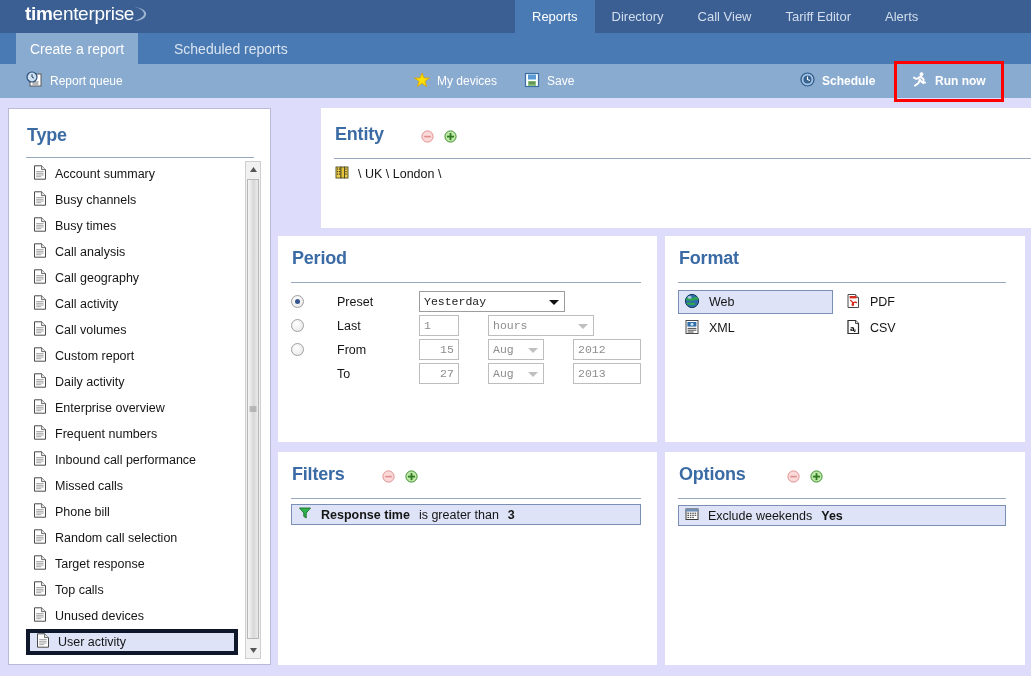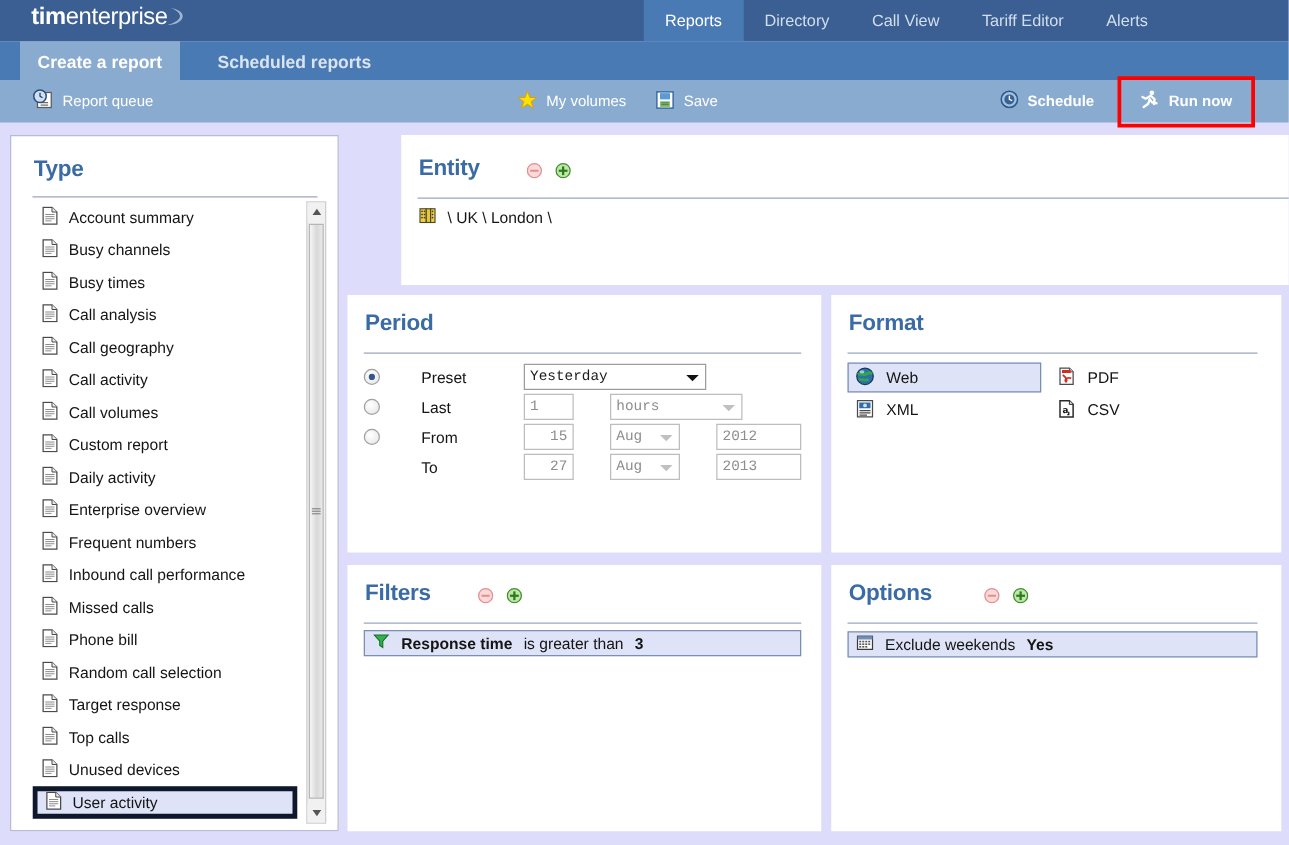--- a/index.html
+++ b/index.html
@@ -74,21 +74,21 @@
     width: 1031px; height: 31px;
     background: #4a7ab3;
   }
   .tabbar .tab {
     position: absolute;
     top: 0; height: 31px;
     display: flex;
     align-items: center;
     padding: 0 14px;
     font-size: 14px;
-    font-weight: bold;
+    font-weight: normal;
     color: #d9e4f0;
     box-sizing: border-box;
     cursor: pointer;
     white-space: nowrap;
   }
   .tabbar .tab.active {
     background: #8aabd0;
     color: #ffffff;
   }
   .tabbar .tab.t1 { left: 16px; }
@@ -432,21 +432,21 @@
     </span>
     <span class="lbl">Report queue</span>
   </div>
 
   <div class="tb-item tb-my">
     <span class="ico">
       <svg width="16" height="16" viewBox="0 0 16 16">
           <polygon points="8,1 10,6 15.5,6 11,9.3 12.7,14.5 8,11.4 3.3,14.5 5,9.3 0.5,6 6,6" fill="#ffe000" stroke="#d9a300" stroke-width="0.8"></polygon>
         </svg>
     </span>
-    <span class="lbl">My volumes</span>
+    <span class="lbl">My devices</span>
   </div>
 
   <div class="tb-item tb-save">
     <span class="ico">
       <svg width="16" height="16" viewBox="0 0 16 16">
         <rect x="1.5" y="1.5" width="13" height="13" fill="#ffffff" stroke="#3a6ea5" stroke-width="1.2"></rect>
         <rect x="4" y="2.5" width="8" height="5" fill="#5b9bd5"></rect>
         <rect x="4" y="9" width="8" height="5" fill="#8ec07c"></rect>
         <line x1="5" y1="10.3" x2="11" y2="10.3" stroke="#3f7a3f" stroke-width="0.8"></line>
         <line x1="5" y1="11.8" x2="11" y2="11.8" stroke="#3f7a3f" stroke-width="0.8"></line>

